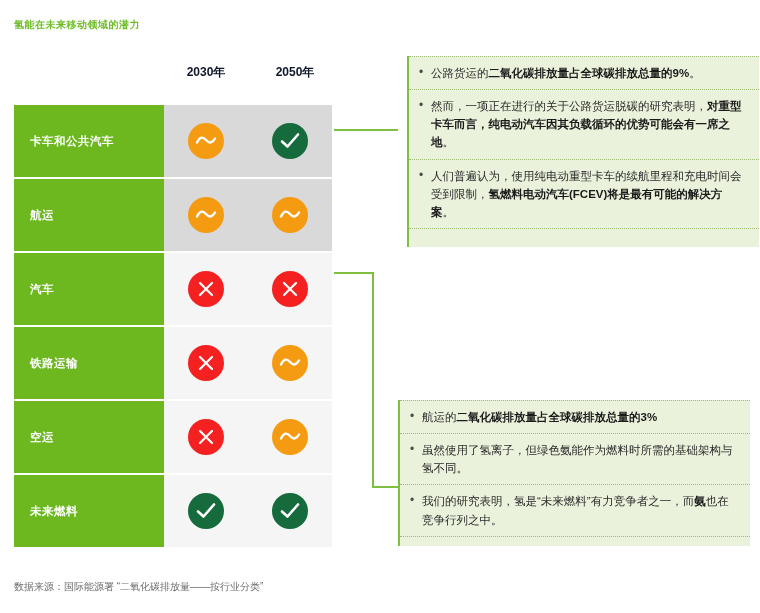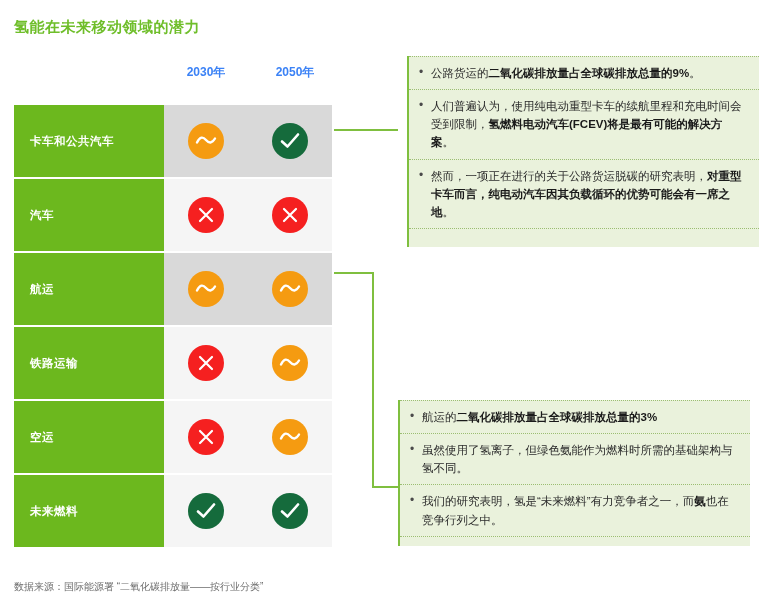--- a/index.html
+++ b/index.html
@@ -6,38 +6,38 @@
   body{
     width:760px;height:613px;
     background:#ffffff;
     font-family:"Liberation Sans","DejaVu Sans",sans-serif;
     position:relative;
     overflow:hidden;
     color:#333;
   }
   #page-title{
     position:absolute;left:14px;top:18px;
-    font-size:15px;font-weight:bold;
+    font-size:10px;font-weight:bold;
     color:#6fbe2a;
     letter-spacing:0.5px;
     white-space:nowrap;
   }
 
   
   #matrix{
     position:absolute;left:14px;top:60px;
     width:318px;
   }
   .col-headers{
     position:relative;height:30px;
   }
   .col-header{
     position:absolute;top:4px;
     width:84px;text-align:center;
-    font-size:12px;font-weight:bold;color:#3b82f6;
+    font-size:12px;font-weight:bold;color:#0f172a;
   }
   .col-header.c1{left:150px;}
   .col-header.c2{left:239px;}
 
   .rows{position:relative;margin-top:15px;}
   .mrow{
     position:relative;
     height:72px;
     margin-bottom:2px;
     display:flex;
@@ -130,49 +130,49 @@
         </div>
         <div class="cell shade-dark">
           <div class="badge green">
             <svg width="22" height="18" viewBox="0 0 22 18">
               <path d="M3 9.5 L8.5 14.5 L19 2.5" fill="none" stroke="#ffffff" stroke-width="2.6" stroke-linecap="round" stroke-linejoin="round"></path>
             </svg>
           </div>
         </div>
       </div>
       <div class="mrow">
+        <div class="rowlabel">航运</div>
+        <div class="cell shade-dark">
+          <div class="badge orange">
+            <svg width="22" height="14" viewBox="0 0 22 14">
+              <path d="M2 8.5 C5 2.5, 8 2.5, 11 6 C14 9.5, 17 9.5, 20 4.5" fill="none" stroke="#ffffff" stroke-width="2.4" stroke-linecap="round"></path>
+            </svg>
+          </div>
+        </div>
+        <div class="cell shade-dark">
+          <div class="badge orange">
+            <svg width="22" height="14" viewBox="0 0 22 14">
+              <path d="M2 8.5 C5 2.5, 8 2.5, 11 6 C14 9.5, 17 9.5, 20 4.5" fill="none" stroke="#ffffff" stroke-width="2.4" stroke-linecap="round"></path>
+            </svg>
+          </div>
+        </div>
+      </div>
+      <div class="mrow">
         <div class="rowlabel">汽车</div>
         <div class="cell shade-light">
           <div class="badge red">
             <svg width="18" height="18" viewBox="0 0 18 18">
               <path d="M3 3 L15 15 M15 3 L3 15" fill="none" stroke="#ffffff" stroke-width="2.2" stroke-linecap="round"></path>
             </svg>
           </div>
         </div>
         <div class="cell shade-light">
           <div class="badge red">
             <svg width="18" height="18" viewBox="0 0 18 18">
               <path d="M3 3 L15 15 M15 3 L3 15" fill="none" stroke="#ffffff" stroke-width="2.2" stroke-linecap="round"></path>
-            </svg>
-          </div>
-        </div>
-      </div>
-      <div class="mrow">
-        <div class="rowlabel">航运</div>
-        <div class="cell shade-dark">
-          <div class="badge orange">
-            <svg width="22" height="14" viewBox="0 0 22 14">
-              <path d="M2 8.5 C5 2.5, 8 2.5, 11 6 C14 9.5, 17 9.5, 20 4.5" fill="none" stroke="#ffffff" stroke-width="2.4" stroke-linecap="round"></path>
-            </svg>
-          </div>
-        </div>
-        <div class="cell shade-dark">
-          <div class="badge orange">
-            <svg width="22" height="14" viewBox="0 0 22 14">
-              <path d="M2 8.5 C5 2.5, 8 2.5, 11 6 C14 9.5, 17 9.5, 20 4.5" fill="none" stroke="#ffffff" stroke-width="2.4" stroke-linecap="round"></path>
             </svg>
           </div>
         </div>
       </div>
       <div class="mrow">
         <div class="rowlabel">铁路运输</div>
         <div class="cell shade-light">
           <div class="badge red">
             <svg width="18" height="18" viewBox="0 0 18 18">
               <path d="M3 3 L15 15 M15 3 L3 15" fill="none" stroke="#ffffff" stroke-width="2.2" stroke-linecap="round"></path>
@@ -226,22 +226,22 @@
 
 <svg id="connectors" viewBox="0 0 760 613">
 
   <path d="M 334 130 L 398 130" fill="none" stroke="#7fbf3f" stroke-width="2"></path>
 
   <path d="M 334 273 L 373 273 L 373 487 L 398 487" fill="none" stroke="#7fbf3f" stroke-width="2"></path>
 </svg>
 
 <div class="panel" id="panel-1">
     <div class="bullet-item"><span>公路货运的</span><b>二氧化碳排放量占全球碳排放总量的9%</b><span>。</span></div>
+    <div class="bullet-item"><span>然而，一项正在进行的关于公路货运脱碳的研究表明，</span><b>对重型卡车而言，纯电动汽车因其负载循环的优势可能会有一席之地</b><span>。</span></div>
     <div class="bullet-item"><span>人们普遍认为，使用纯电动重型卡车的续航里程和充电时间会受到限制，</span><b>氢燃料电动汽车(FCEV)将是最有可能的解决方案</b><span>。</span></div>
-    <div class="bullet-item"><span>然而，一项正在进行的关于公路货运脱碳的研究表明，</span><b>对重型卡车而言，纯电动汽车因其负载循环的优势可能会有一席之地</b><span>。</span></div>
   </div>
 <div class="panel" id="panel-2">
     <div class="bullet-item"><span>航运的</span><b>二氧化碳排放量占全球碳排放总量的3%</b></div>
     <div class="bullet-item"><span>虽然使用了氢离子，但绿色氨能作为燃料时所需的基础架构与氢不同。</span></div>
     <div class="bullet-item"><span>我们的研究表明，氢是“未来燃料”有力竞争者之一，而</span><b>氨</b><span>也在竞争行列之中。</span></div>
   </div>
 
 <div id="footnote">数据来源：国际能源署 “二氧化碳排放量——按行业分类”</div>
 
 </body></html>

